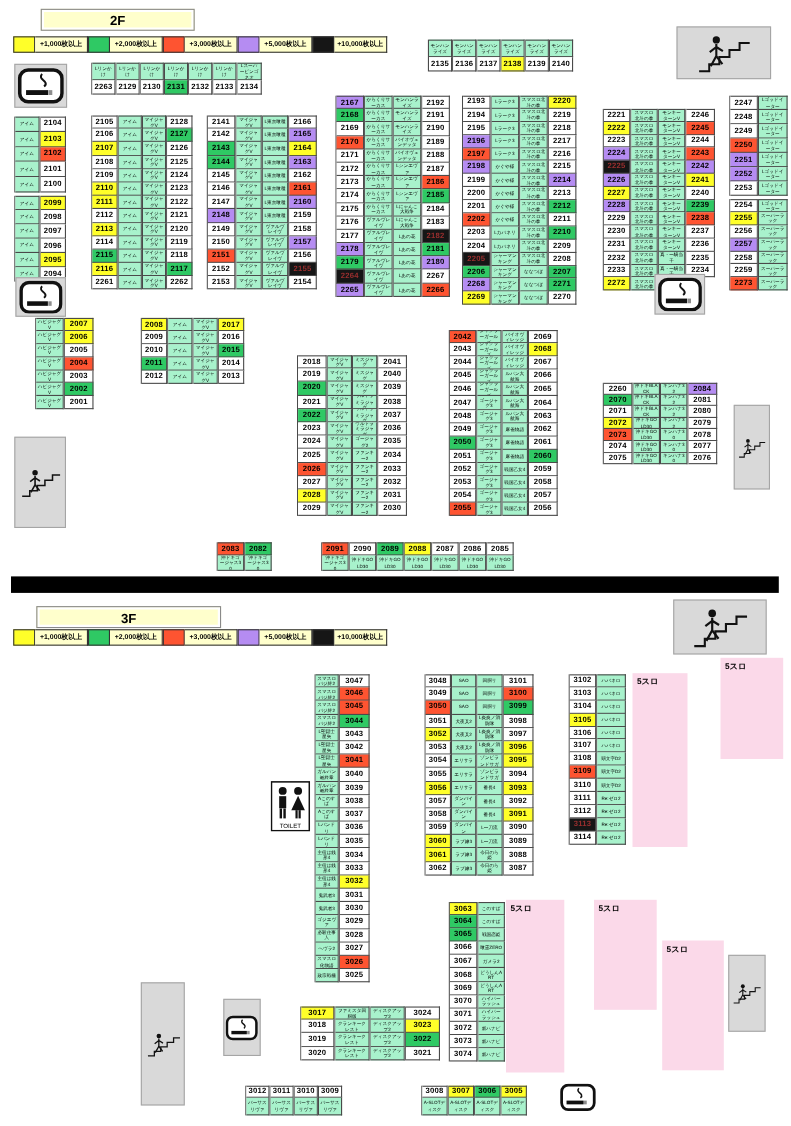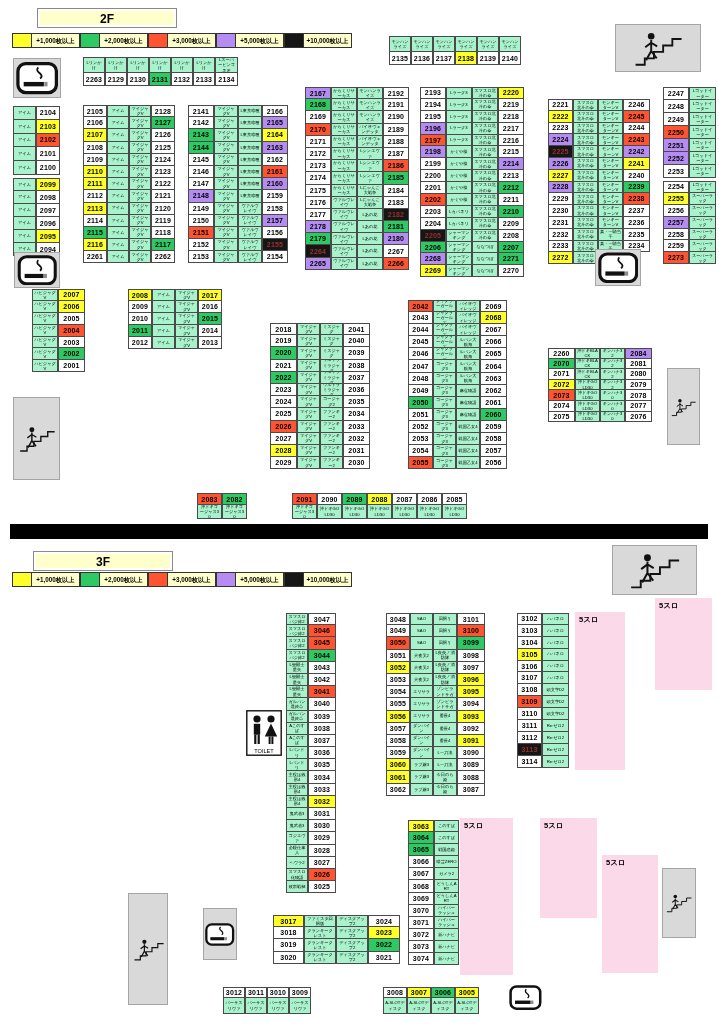--- a/index.html
+++ b/index.html
@@ -25,21 +25,21 @@
   .bg-r{background:#fe5431;}
   .bg-p{background:#b58cf2;}
   .bg-k{background:#161616;color:#9b2f2f;}
   .bg-k.num{color:#9b2f2f;}
   .pink{position:absolute;background:#fbd9e9;}
   .plabel{position:absolute;top:3px;left:4px;font:bold 7.5px "Liberation Sans",sans-serif;color:#000;white-space:nowrap;}
   .panel{position:absolute;background:#d9d9d9;border:1px solid #a5a5a5;box-sizing:border-box;
          display:flex;align-items:center;justify-content:center;}
   .signonly{position:absolute;display:flex;align-items:center;justify-content:center;}
   #floor-label-2f{left:37px;top:8px;width:140px;height:20px;}
-  #floor-label-3f{left:33px;top:551px;width:140px;height:20px;}
+  #floor-label-3f{left:33px;top:551px;width:168px;height:20px;}
   #legend-2f{left:12px;top:33px;}
   #legend-3f{left:12px;top:572px;}
   #divider-bar{left:10px;top:524px;width:698px;height:15px;}
 </style>
 </head>
 <body>
 
 <div id="canvas">
   <div id="floor-label-2f" class="floorlabel">2F</div>
   <div id="legend-2f" class="legend">

